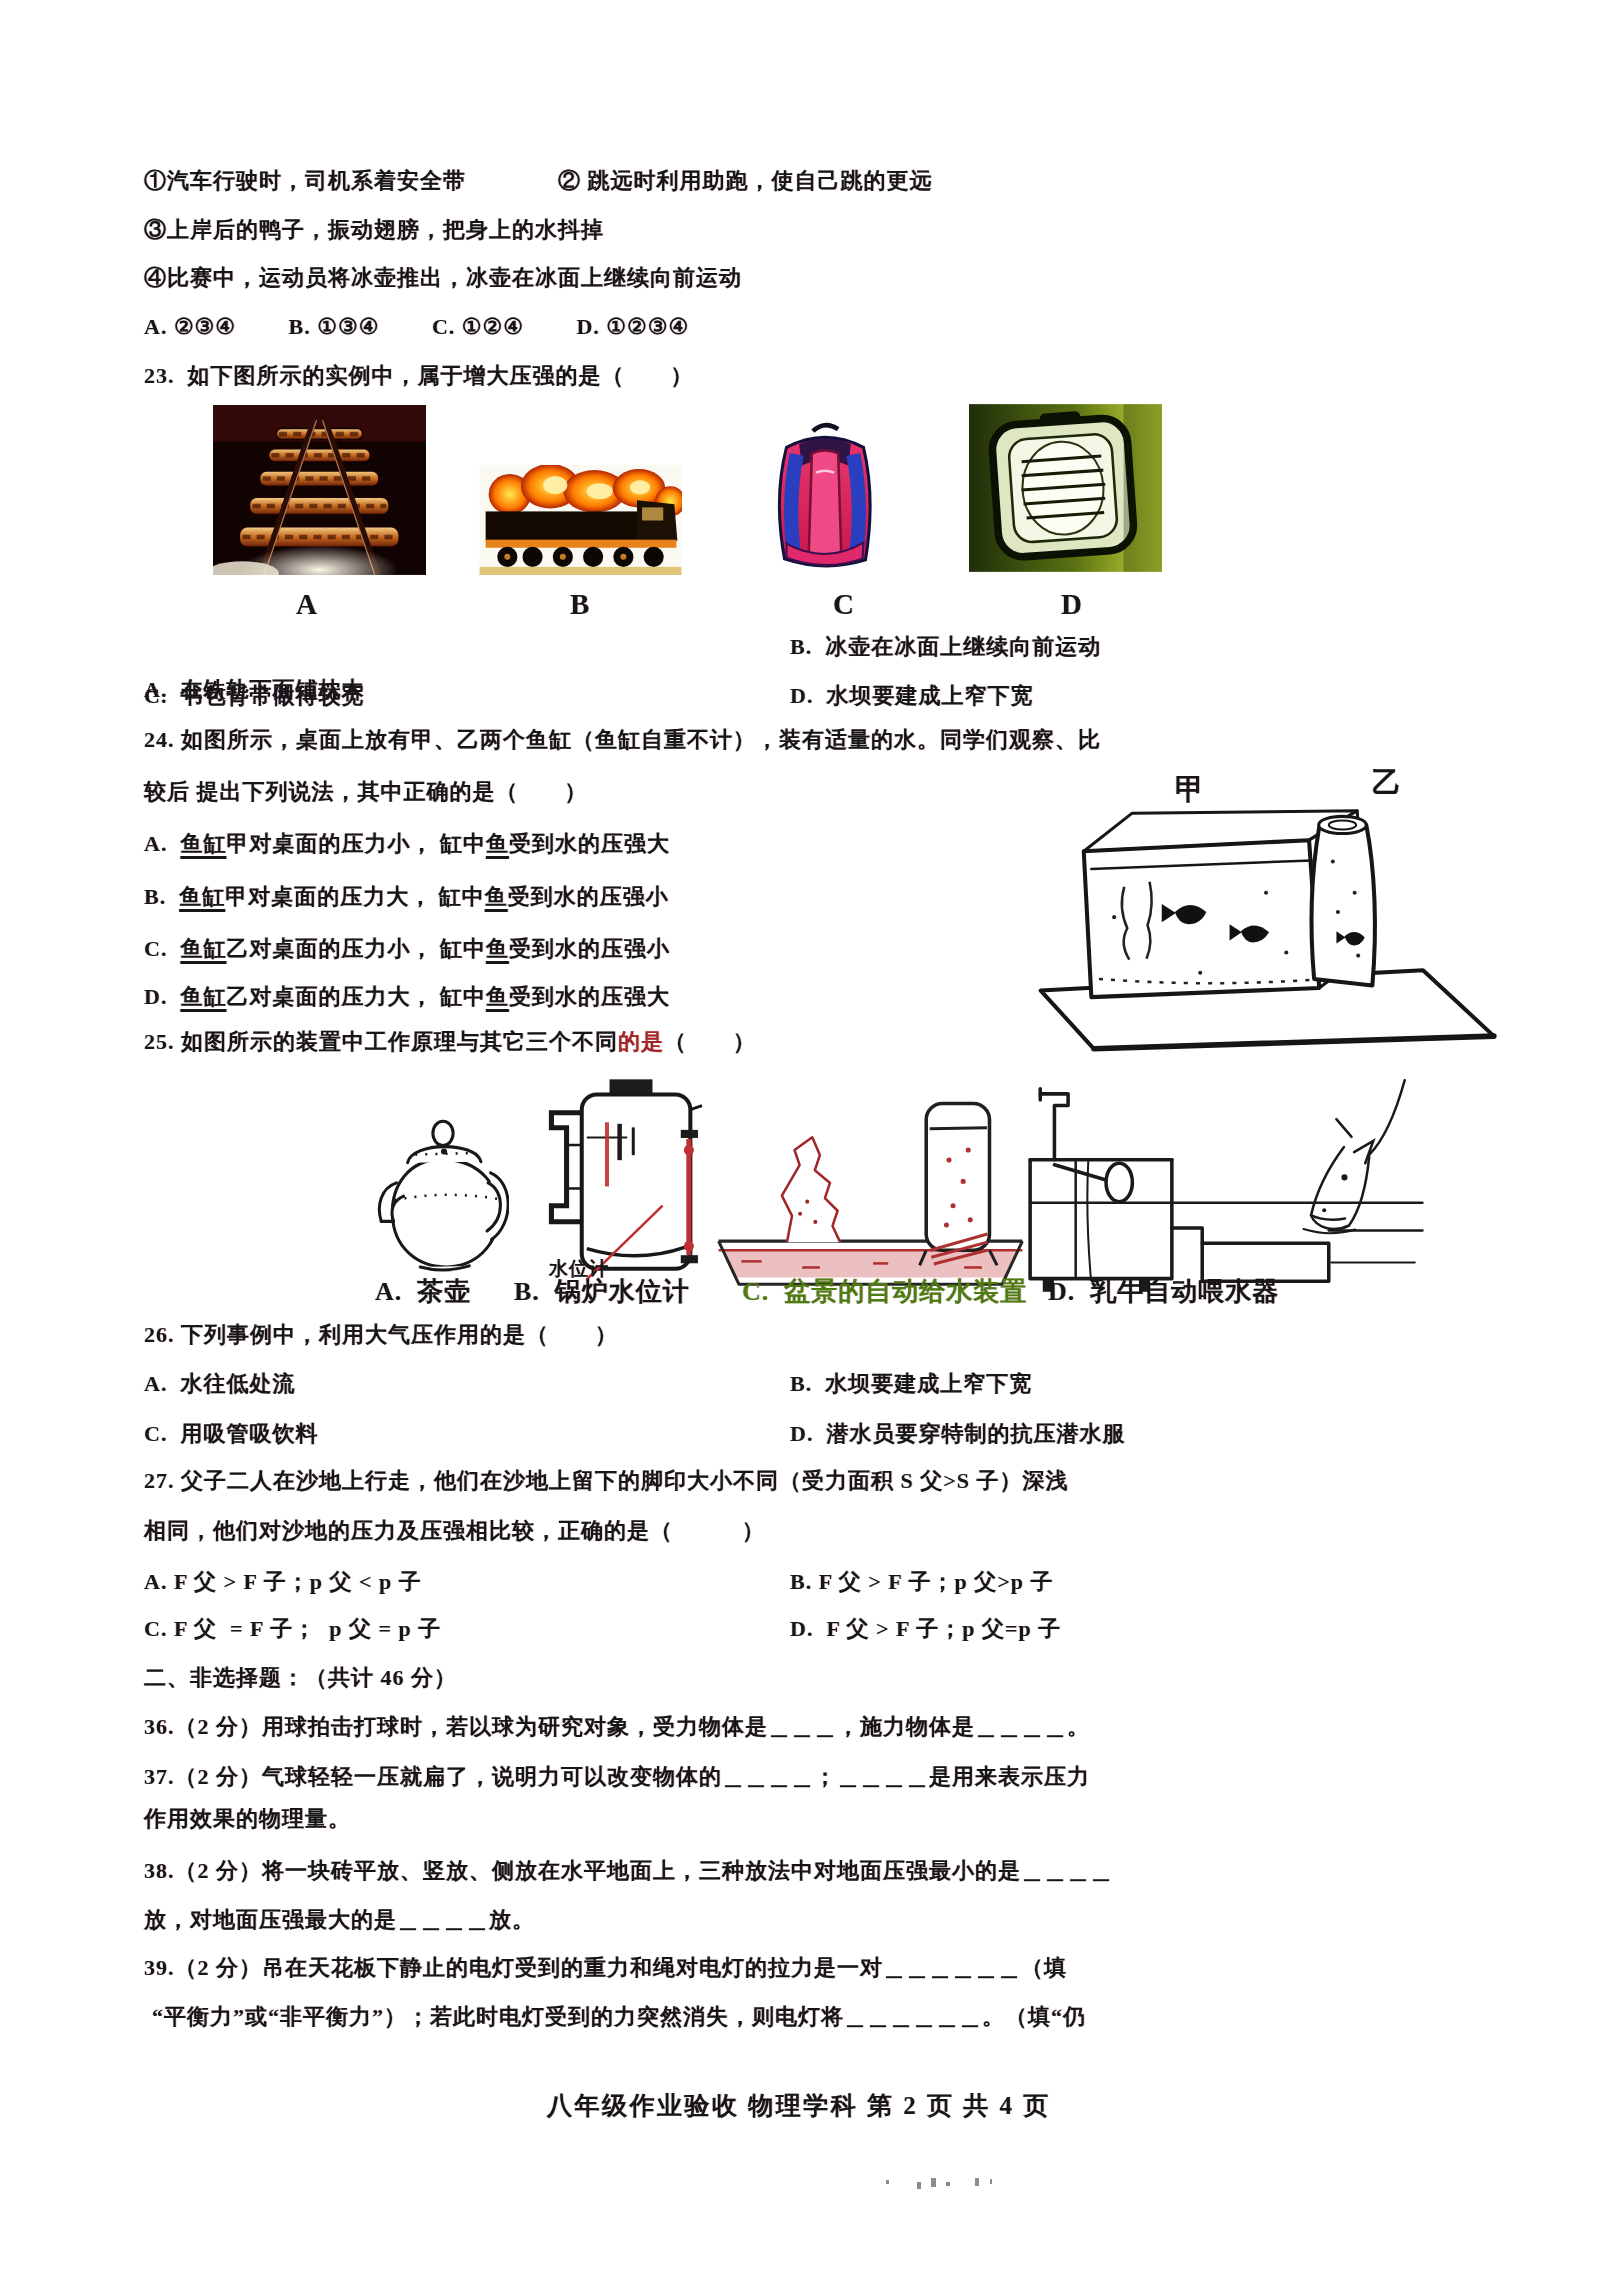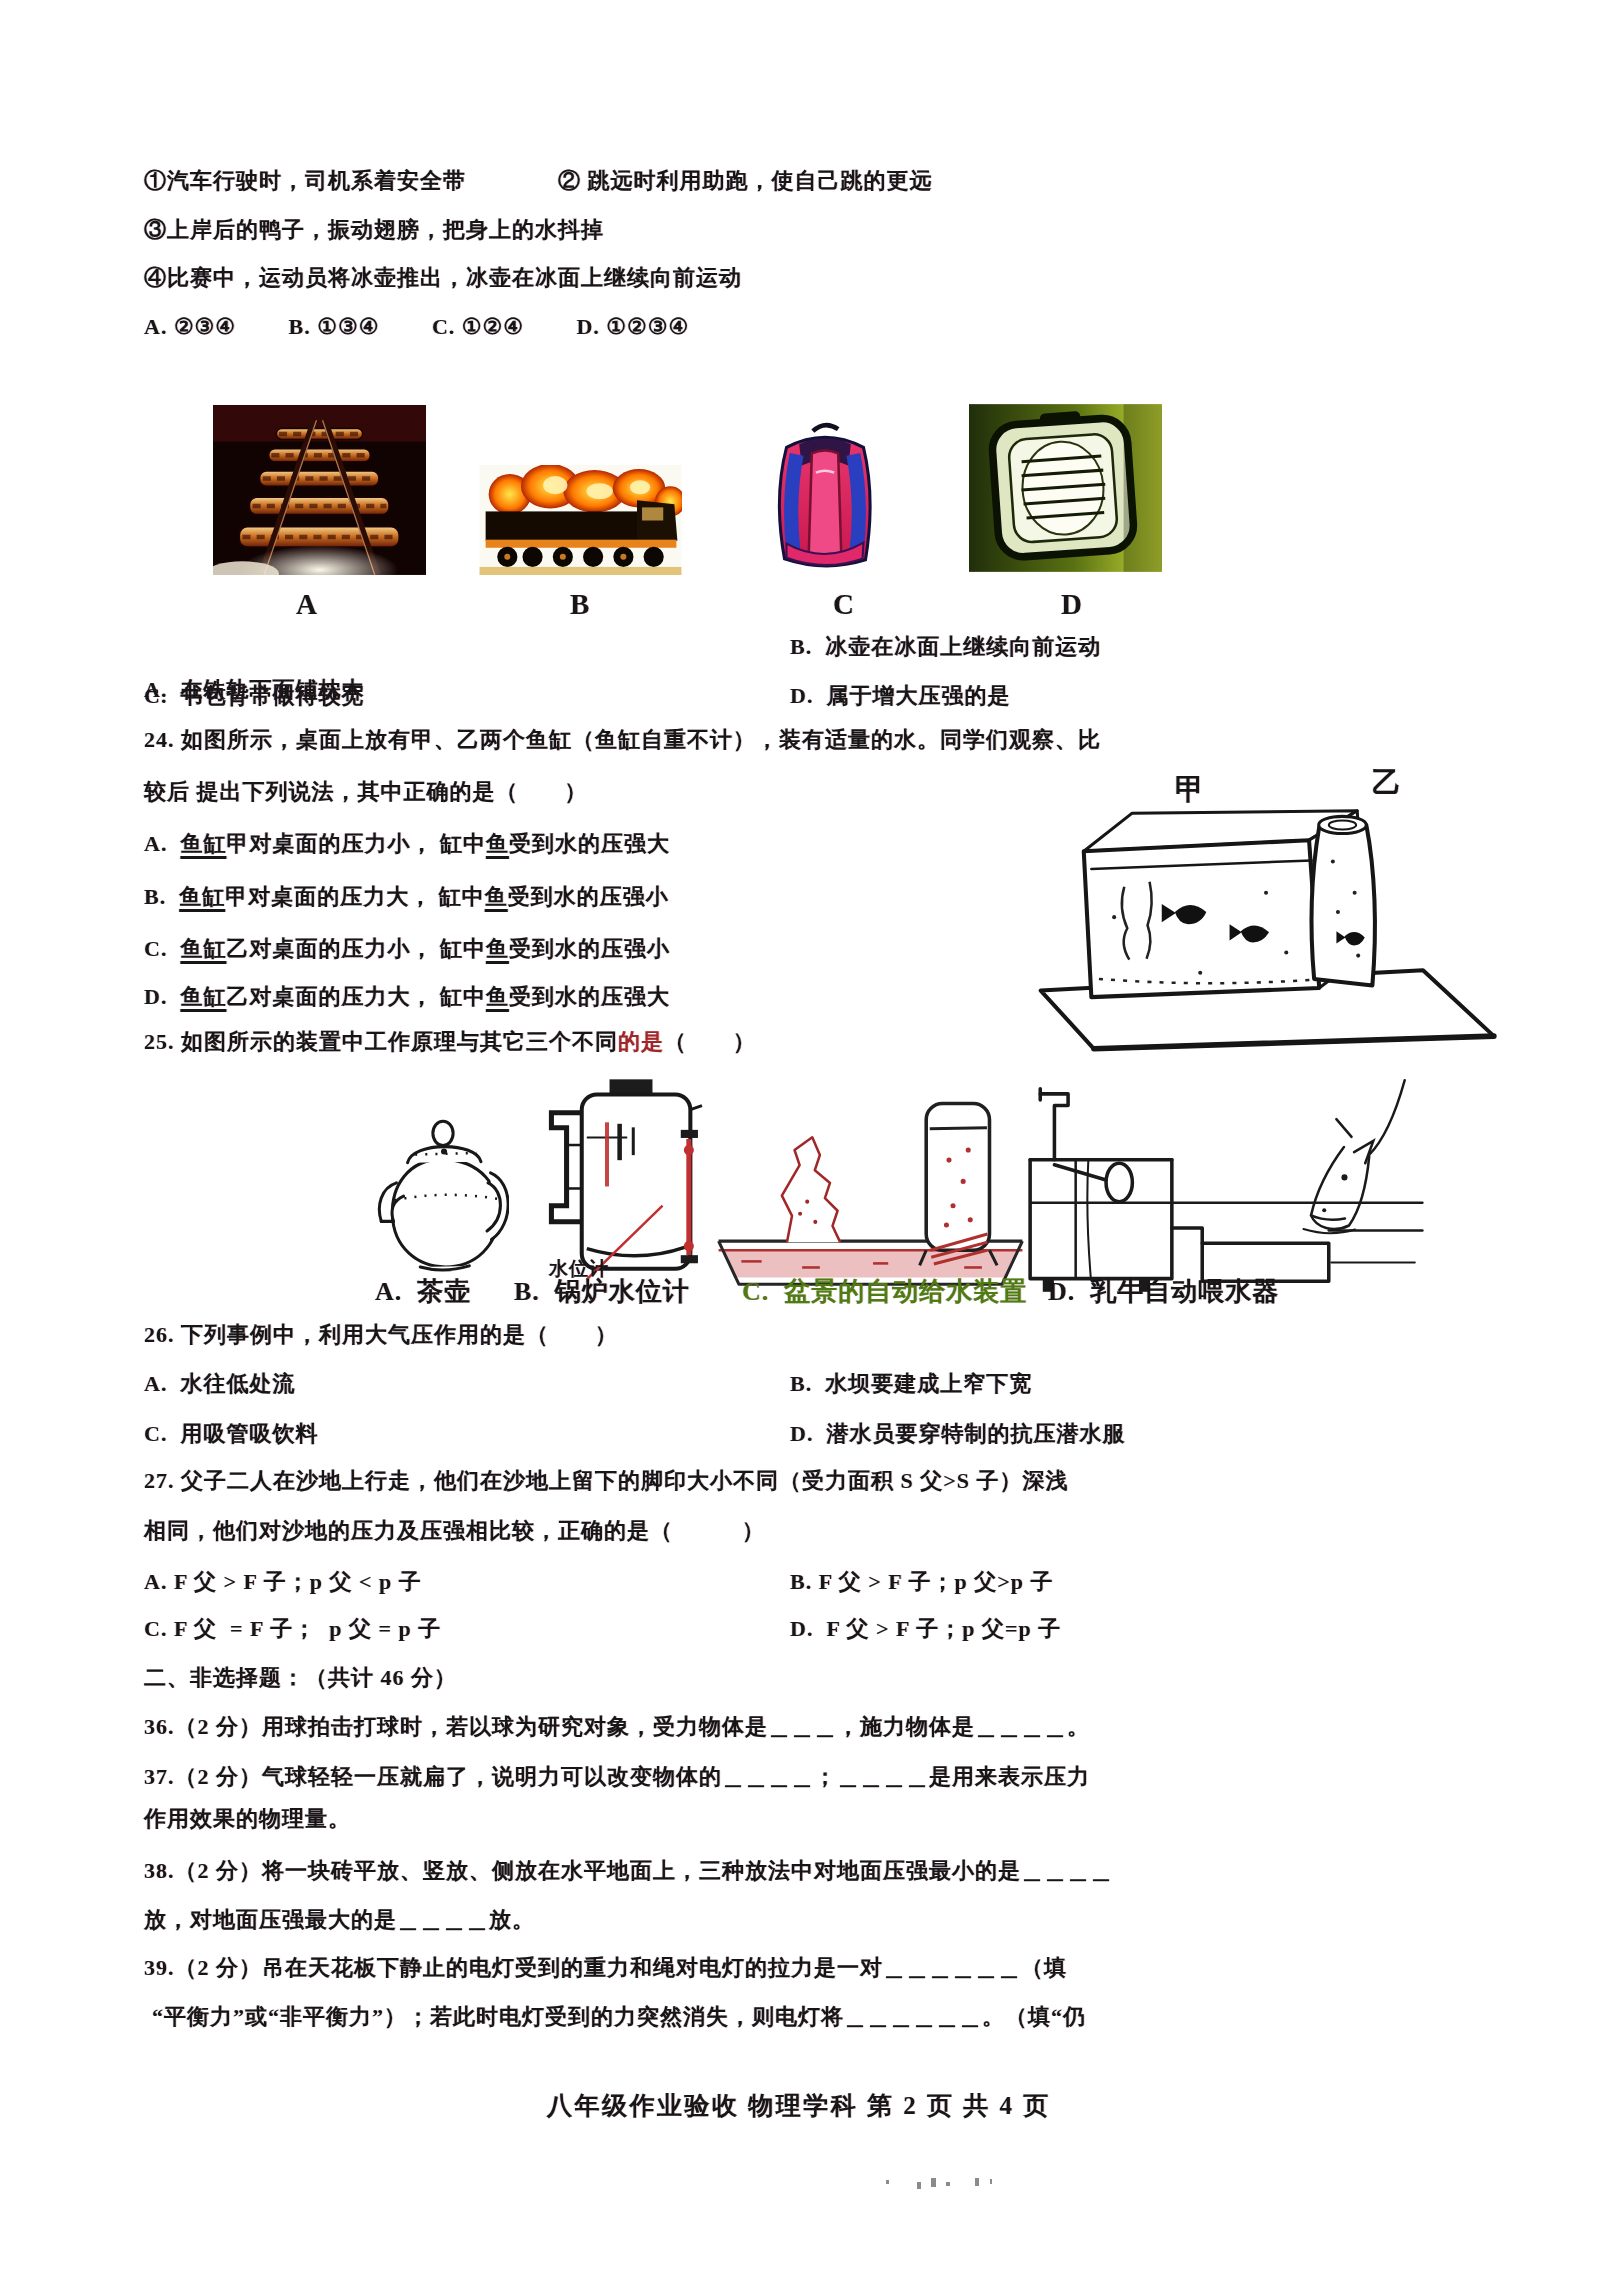--- a/index.html
+++ b/index.html
@@ -28,20 +28,21 @@
 </head>
 <body>
 
 <div id="paper">
 
   <div class="line" style="left:144px; top:167px;">①汽车行驶时，司机系着安全带　　　　② 跳远时利用助跑，使自己跳的更远</div>
   <div class="line" style="left:144px; top:216px;">③上岸后的鸭子，振动翅膀，把身上的水抖掉</div>
   <div class="line" style="left:144px; top:264px;">④比赛中，运动员将冰壶推出，冰壶在冰面上继续向前运动</div>
   <div class="line" style="left:144px; top:313px;">A. ②③④　　 B. ①③④　　 C. ①②④　　 D. ①②③④</div>
 
+  <div class="line" style="left:144px; top:362px;">23.  如下图所示的实例中，属于增大压强的是（　　）</div>
 
   <div class="fig" style="left:213px; top:405px; width:213px; height:170px;">
     <svg viewBox="0 0 420 335">
       <defs>
         <linearGradient id="slp" x1="0" y1="0" x2="0" y2="1">
           <stop offset="0" stop-color="#f5d08a"></stop>
             <stop offset=".5" stop-color="#c76a1e"></stop>
             <stop offset="1" stop-color="#6a2008"></stop>
         </linearGradient>
         <radialGradient id="glow">
@@ -163,21 +164,21 @@
   </div>
 
   <div class="line imglabel" style="left:296px;  top:586px;">A</div>
   <div class="line imglabel" style="left:570px; top:586px;">B</div>
   <div class="line imglabel" style="left:833px; top:586px;">C</div>
   <div class="line imglabel" style="left:1061px; top:586px;">D</div>
 
   <div class="line" style="left:144px;  top:633px;margin-top:43px;">A.  在铁轨下面铺枕木</div>
   <div class="line" style="left:790px; top:633px;">B.  冰壶在冰面上继续向前运动</div>
   <div class="line" style="left:144px;  top:682px;">C.  书包背带做得较宽</div>
-  <div class="line" style="left:790px; top:682px;">D.  属于增大压强的是</div>
+  <div class="line" style="left:790px; top:682px;">D.  水坝要建成上窄下宽</div>
 
   <div class="line" style="left:144px; top:726px;">24. 如图所示，桌面上放有甲、乙两个鱼缸（鱼缸自重不计），装有适量的水。同学们观察、比</div>
   <div class="line" style="left:144px; top:778px;">较后 提出下列说法，其中正确的是（　　）</div>
 
   <div class="fig" style="left:1023px; top:760px; width:481px; height:294px;">
     <svg viewBox="0 0 950 580">
       <g fill="#ffffff" stroke="#161616" stroke-linejoin="round" stroke-linecap="round">
 
         <polygon points="35,455 790,415 930,545 140,570" stroke-width="8"></polygon>
         <line x1="140" y1="570" x2="930" y2="545" stroke-width="11"></line>

